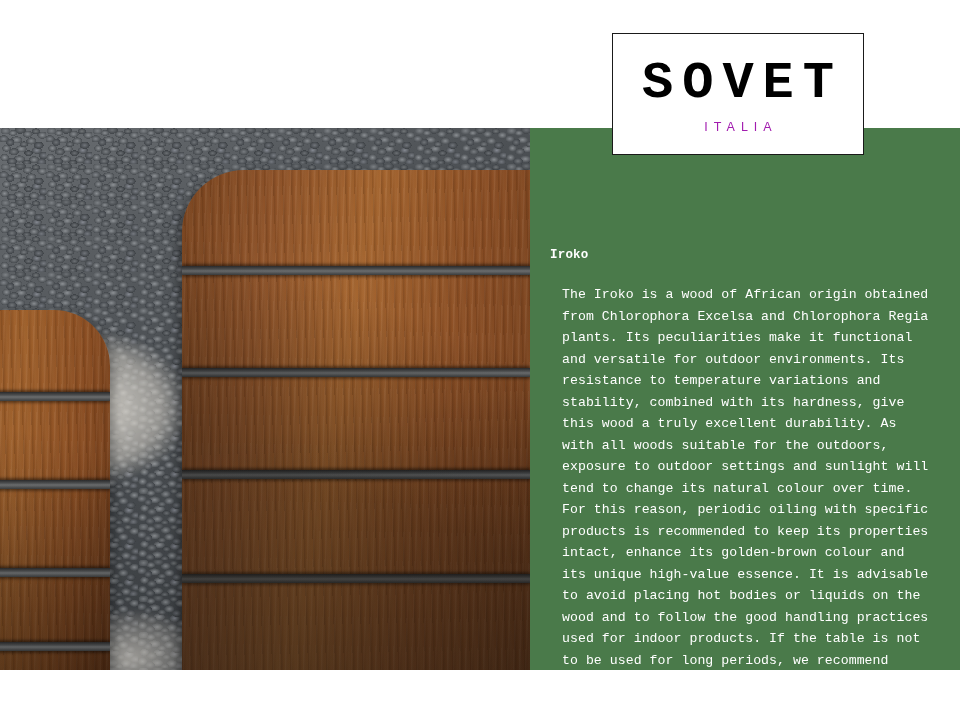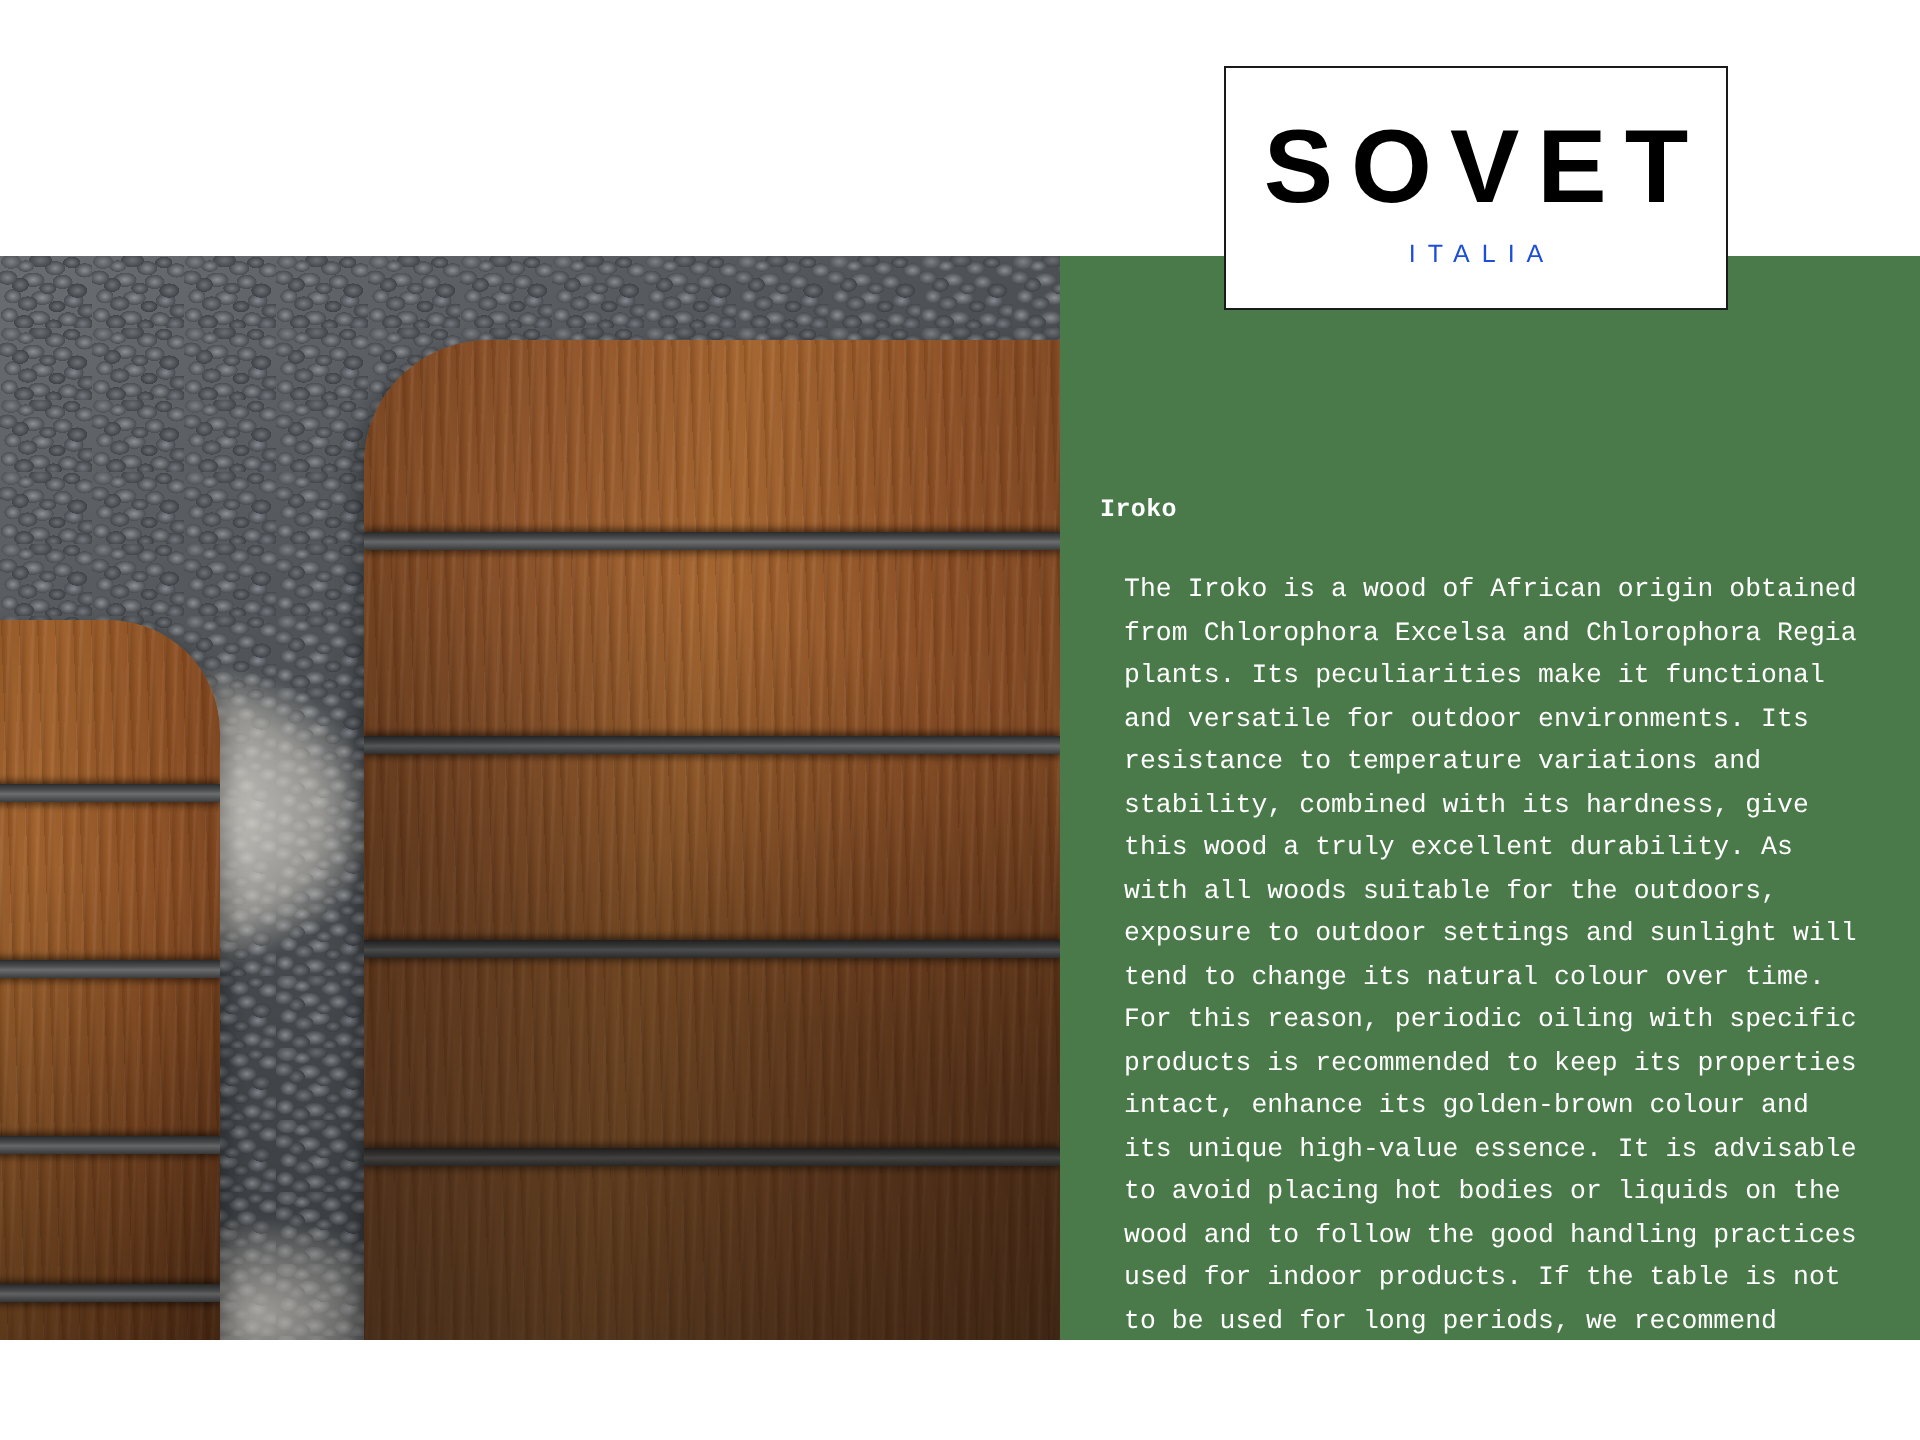--- a/index.html
+++ b/index.html
@@ -66,34 +66,34 @@
     height: 122px;
     background: #ffffff;
     border: 1px solid #1a1a1a;
     box-sizing: border-box;
     display: flex;
     flex-direction: column;
     align-items: center;
     justify-content: center;
   }
   .logo-word {
-    font-family: Liberation Sans, sans-serif;
+    font-family: Liberation Mono, monospace;
     font-size: 52px;
     font-weight: bold;
     letter-spacing: 9px;
     color: #000000;
     line-height: 1;
     padding-left: 9px;
     margin-top: 4px;
   }
   .logo-sub {
     font-family: "Liberation Sans", sans-serif;
     font-size: 12.5px;
     letter-spacing: 6px;
-    color: #1d4ed8;
+    color: #a21caf;
     margin-top: 10px;
     padding-left: 6px;
   }
 
   
   .photo {
     position: absolute;
     left: 0px;
     top: 128px;
     width: 530px;

